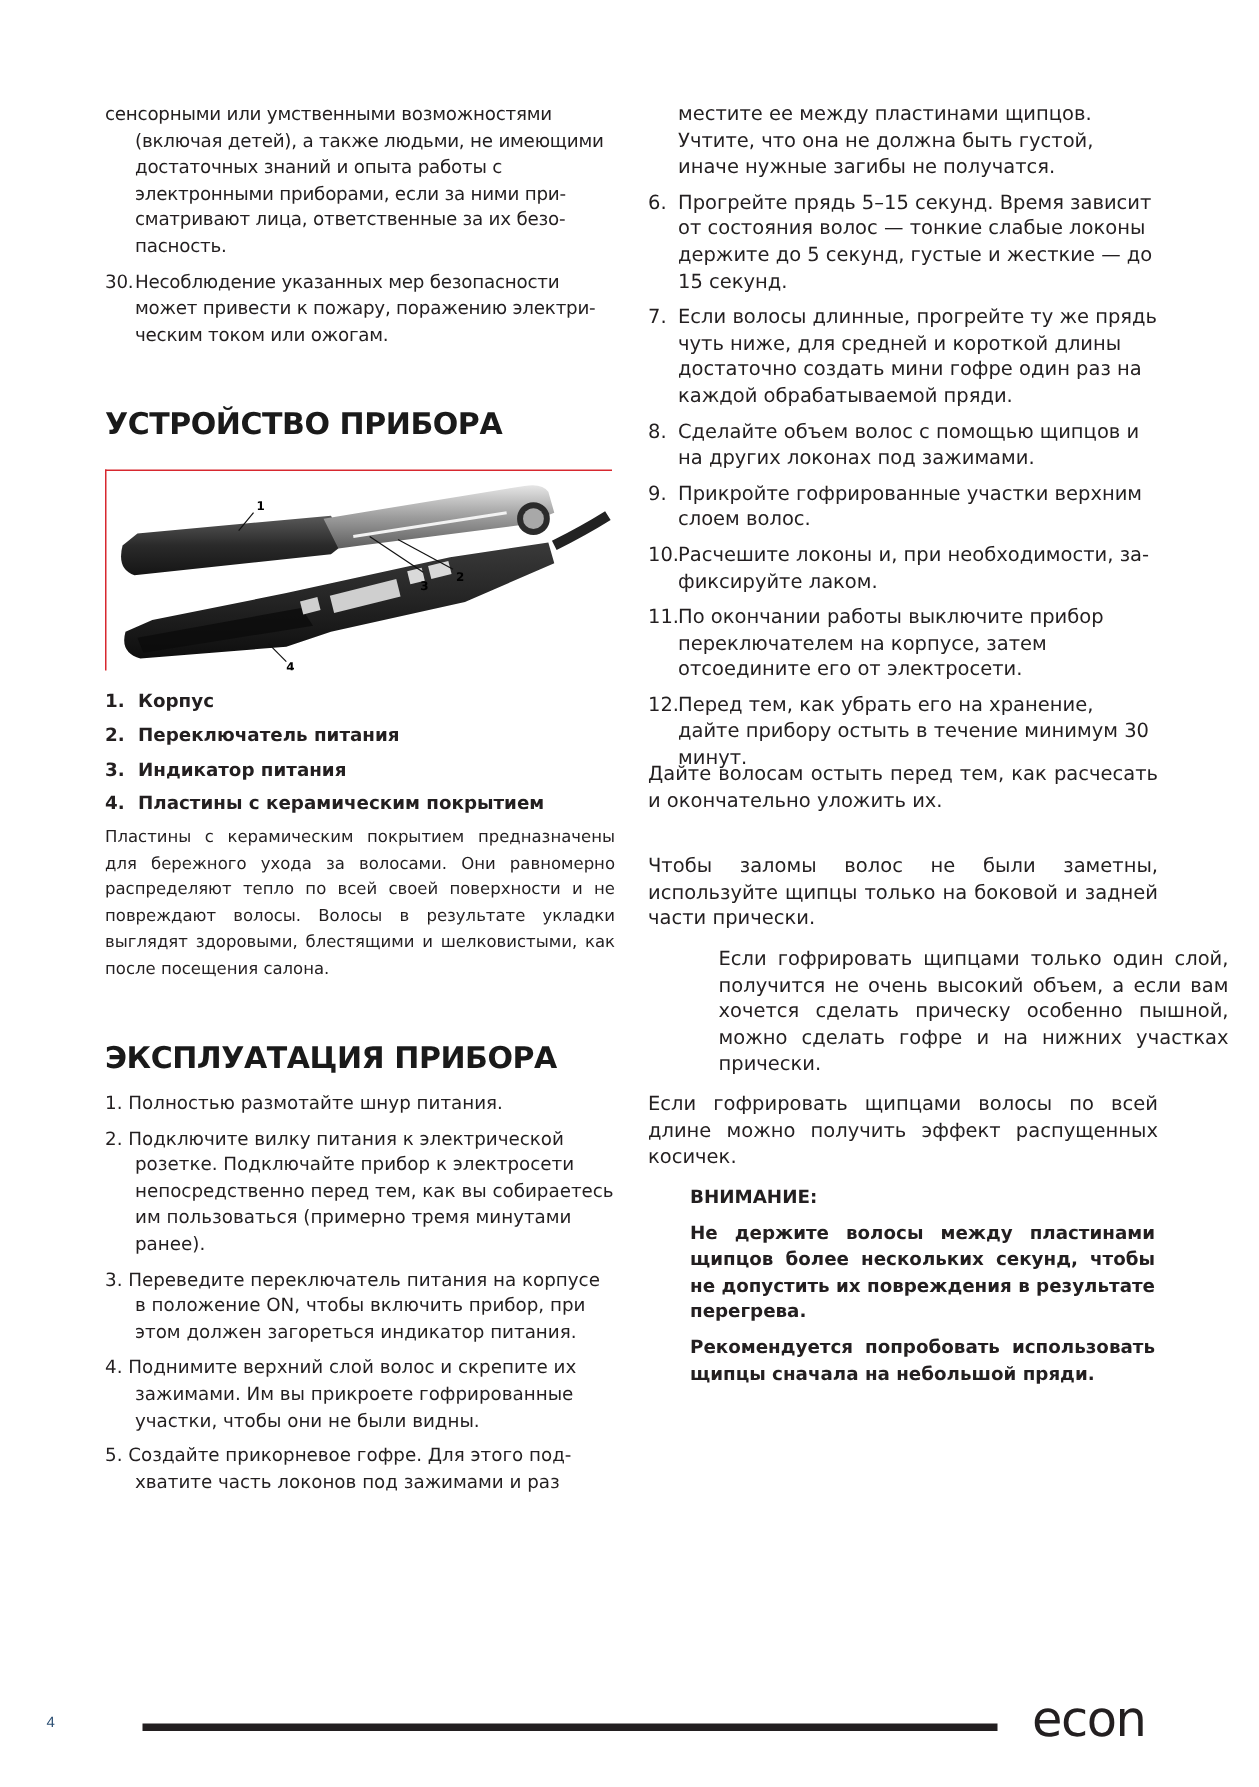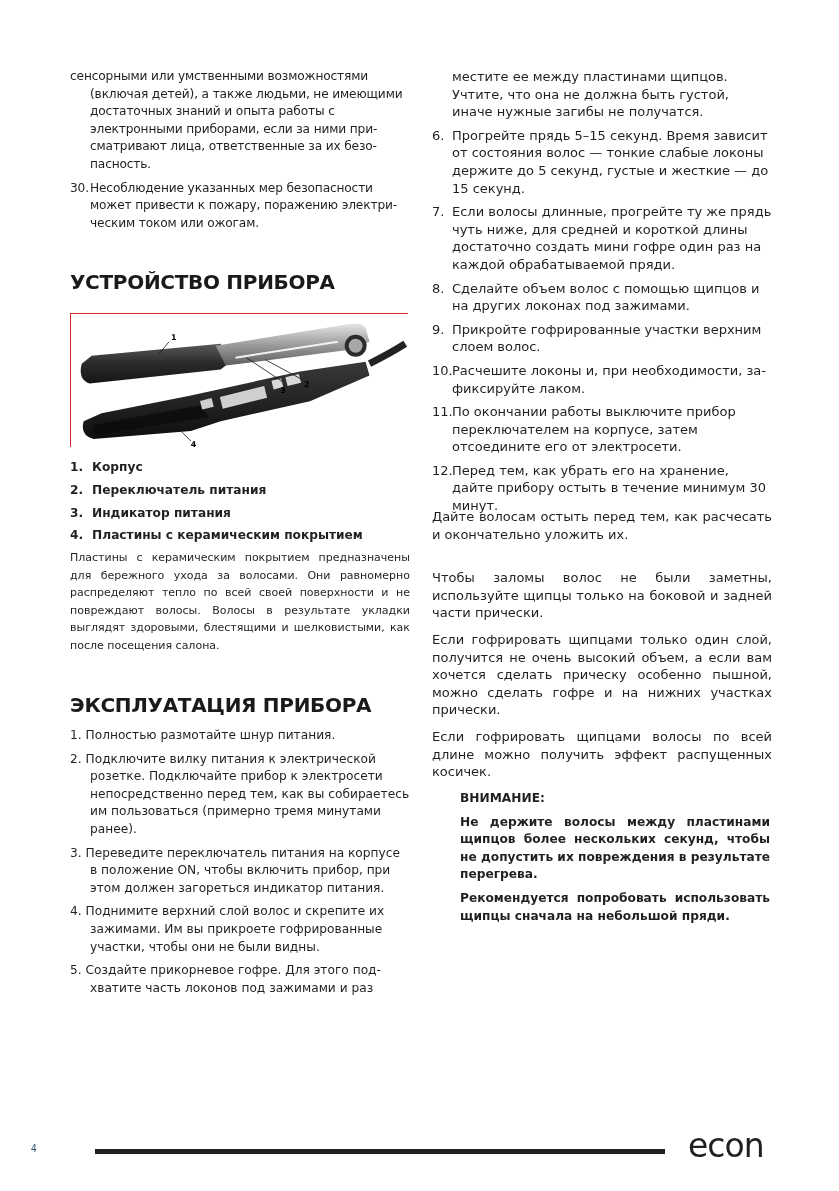--- a/index.html
+++ b/index.html
@@ -115,21 +115,21 @@
   <p class="hang item"><span class="hang-num">7.</span><span>Если волосы длинные, прогрейте ту же прядь чуть ниже, для средней и короткой длины до­статочно создать мини гофре один раз на ка­ждой обрабатываемой пряди.</span></p>
   <p class="hang item"><span class="hang-num">8.</span><span>Сделайте объем волос с помощью щипцов и на других локонах под зажимами.</span></p>
   <p class="hang item"><span class="hang-num">9.</span><span>Прикройте гофрированные участки верхним слоем волос.</span></p>
   <p class="hang item"><span class="hang-num">10.</span><span>Расчешите локоны и, при необходимости, за­фиксируйте лаком.</span></p>
   <p class="hang item"><span class="hang-num">11.</span><span>По окончании работы выключите прибор пере­ключателем на корпусе, затем отсоедините его от электросети.</span></p>
   <p class="hang item"><span class="hang-num">12.</span><span>Перед тем, как убрать его на хранение, дайте прибору остыть в течение минимум 30 минут.</span></p>
 </div>
 
 <p class="rc just" style="top:508px;">Дайте волосам остыть перед тем, как расчесать и окончательно уложить их.</p>
 <p class="rc just" style="top:569px;">Чтобы заломы волос не были заметны, используйте щипцы только на боковой и задней части прически.</p>
-<p class="rc just" style="top:631px;">Если гофрировать щипцами только один слой, по­лучится не очень высокий объем, а если вам хо­чется сделать прическу особенно пышной, можно сделать гофре и на нижних участках прически.</p>
+<p class="rc just" style="top:631px;margin-left:47px;">Если гофрировать щипцами только один слой, по­лучится не очень высокий объем, а если вам хо­чется сделать прическу особенно пышной, можно сделать гофре и на нижних участках прически.</p>
 <p class="rc just" style="top:728px;">Если гофрировать щипцами волосы по всей длине можно получить эффект распущенных косичек.</p>
 
 <div class="warn">
   <p>ВНИМАНИЕ:</p>
   <p>Не держите волосы между пластинами щип­цов более нескольких секунд, чтобы не до­пустить их повреждения в результате пере­грева.</p>
   <p>Рекомендуется попробовать использовать щипцы сначала на небольшой пряди.</p>
 </div>
 
 <div class="footer-num">4</div>
 <div class="footer-line"></div>

